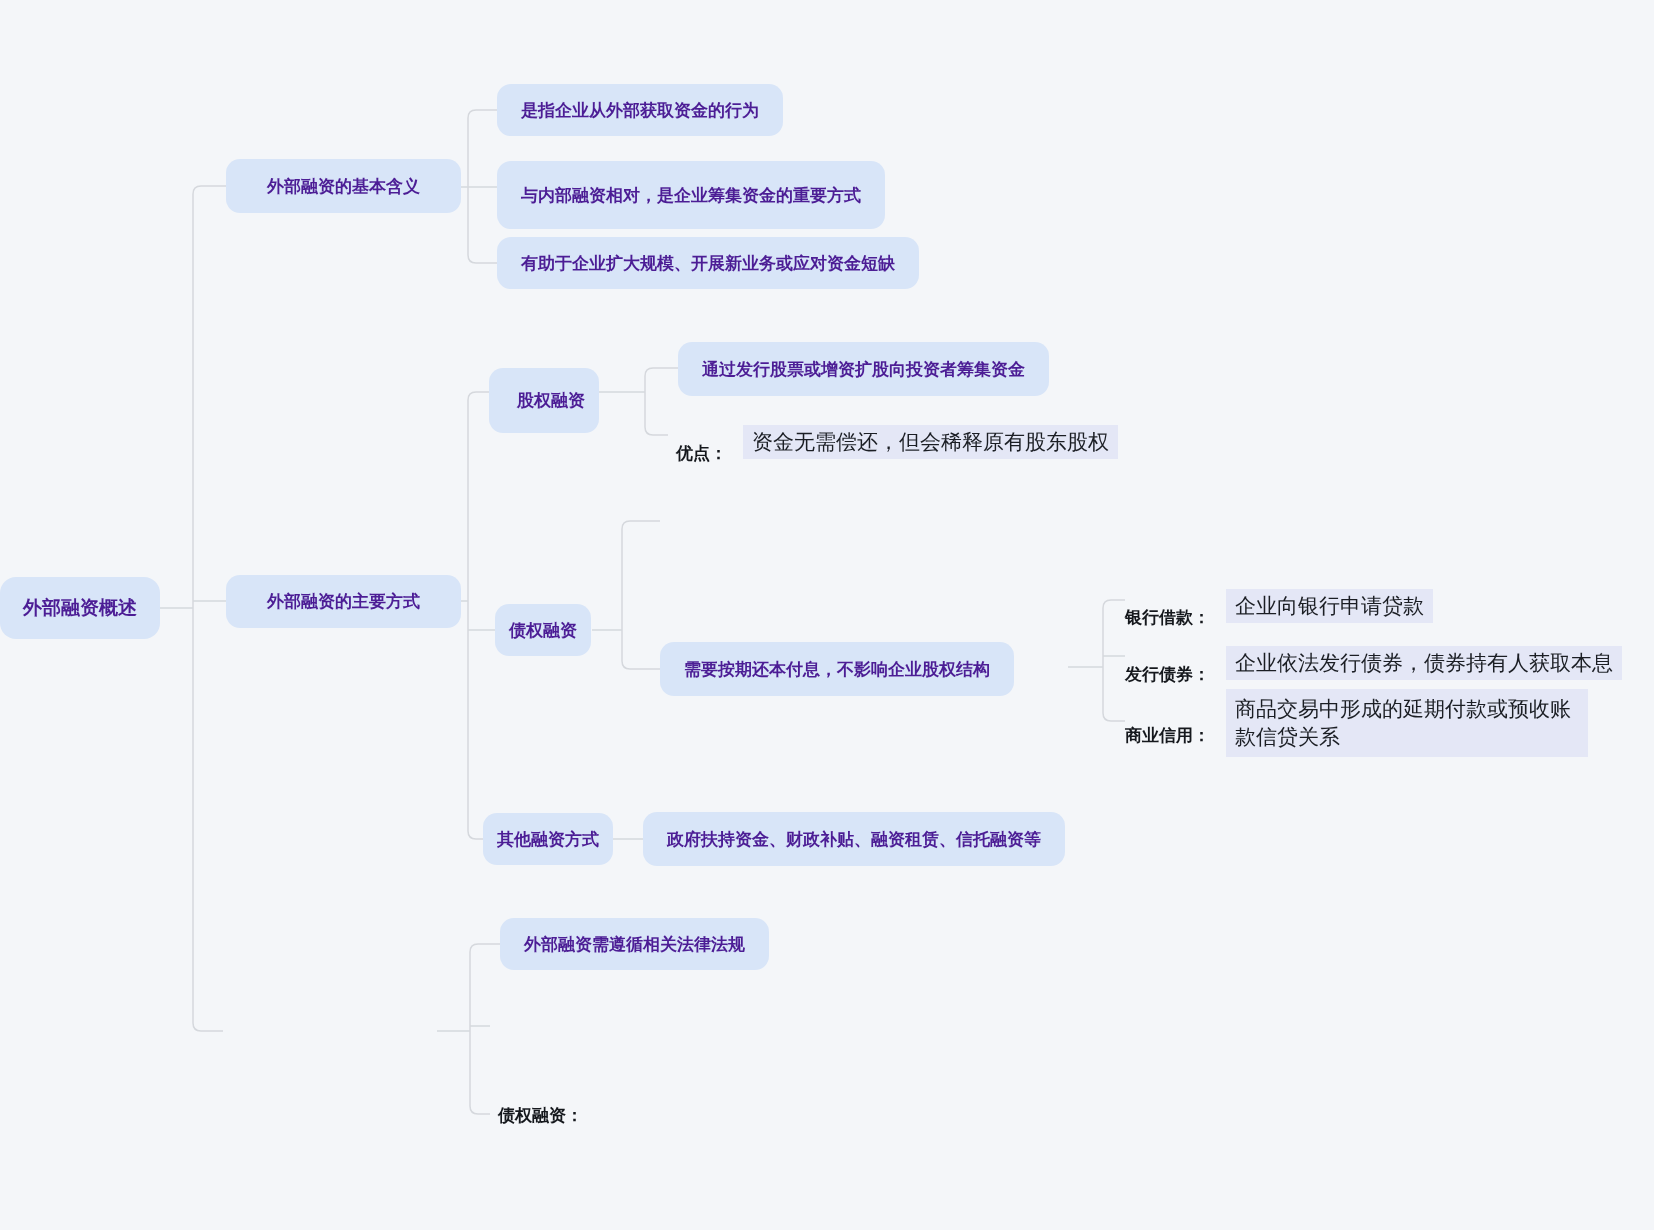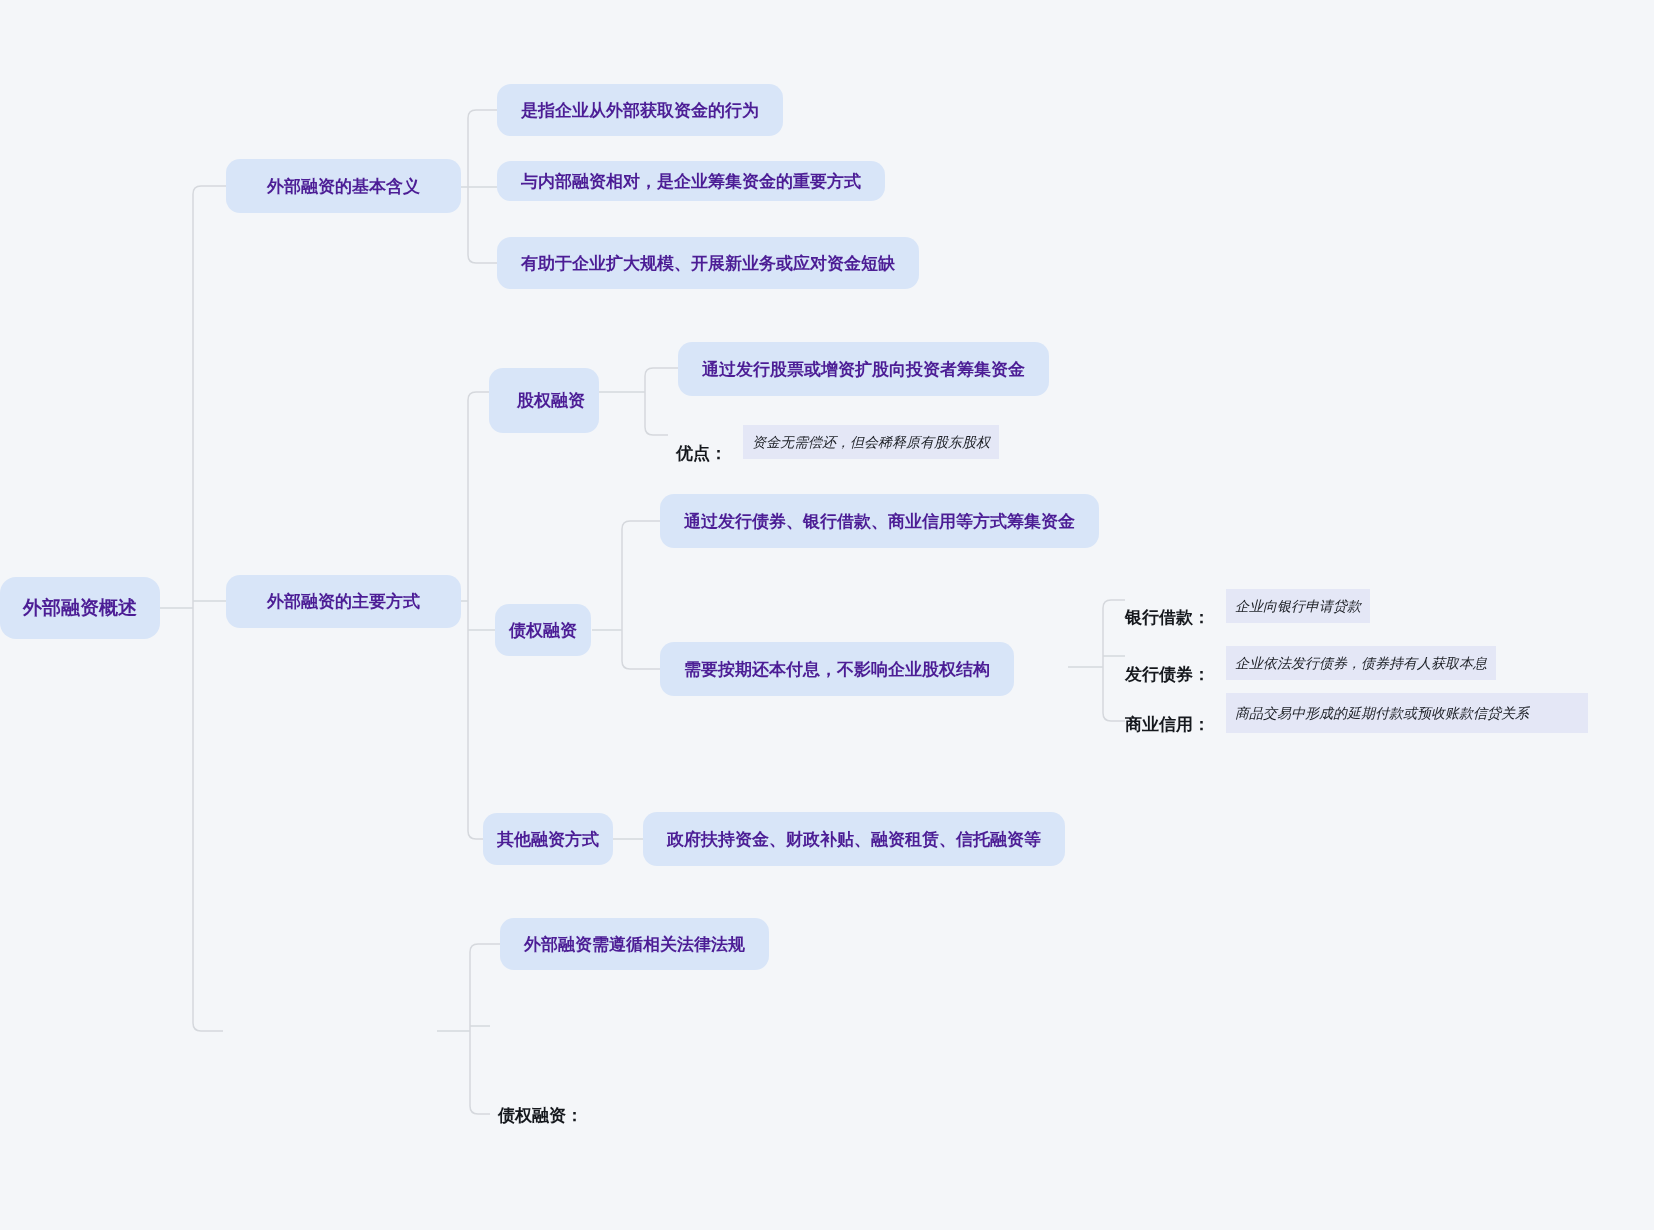--- a/index.html
+++ b/index.html
@@ -58,25 +58,24 @@
   .kv-label{
     font-weight:bold;
     font-size:17px;
     color:#15181d;
     flex:none;
     margin-top:24px;
   }
   .kv-value{
     background:#e4e7f6;
     color:#1b1e24;
-    font-size:14px;
+    font-size:21px;
     font-weight:normal;
     padding:5px 9px;
     line-height:24px;
-    font-style:italic;
   }
   .kv-value.wrap{
     white-space:normal;
     line-height:28px;
     padding:6px 9px;
   }
   .w-legal{width:358px;}
   .w-credit{width:344px;}
 </style>
 </head>
@@ -103,34 +102,33 @@
     <path d="M595,839 H643"></path>
     <path d="M437,1031 H470"></path>
     <path d="M500,944 H478 Q470,944 470,952 V1106 Q470,1114 478,1114 H490"></path>
     <path d="M470,1026 H490"></path>
   </svg>
 
   <div class="node root" style="left:0;top:577px;">外部融资概述</div>
 
   <div class="node l1" style="left:226px;top:159px;">外部融资的基本含义</div>
   <div class="node leaf" style="left:497px;top:84px;height:52px;">是指企业从外部获取资金的行为</div>
-  <div class="node leaf" style="left:497px;top:161px;height:40px;">与内部融资相对，是企业筹集资金的重要方式</div>
+  <div class="node leaf" style="left:497px;top:161px;height:68px;">与内部融资相对，是企业筹集资金的重要方式</div>
   <div class="node leaf" style="left:497px;top:237px;height:52px;">有助于企业扩大规模、开展新业务或应对资金短缺</div>
 
   <div class="node l1" style="left:226px;top:575px;height:53px;">外部融资的主要方式</div>
 
   <div class="node l2" style="left:489px;top:368px;height:65px;padding-left:28px;">股权融资</div>
   <div class="node leaf" style="left:678px;top:342px;">通过发行股票或增资扩股向投资者筹集资金</div>
   <div class="kv-row" style="left:676px;top:418px;">
     <span class="kv-label">优点：</span>
     <span class="kv-value">资金无需偿还，但会稀释原有股东股权</span>
   </div>
 
   <div class="node l2" style="left:495px;top:604px;">债权融资</div>
-  <div class="node leaf" style="left:660px;top:494px;">通过发行债券、银行借款、商业信用等方式筹集资金</div>
   <div class="node leaf" style="left:660px;top:642px;">需要按期还本付息，不影响企业股权结构</div>
 
   <div class="kv-row" style="left:1125px;top:582px;">
     <span class="kv-label">银行借款：</span>
     <span class="kv-value">企业向银行申请贷款</span>
   </div>
   <div class="kv-row" style="left:1125px;top:639px;">
     <span class="kv-label">发行债券：</span>
     <span class="kv-value">企业依法发行债券，债券持有人获取本息</span>
   </div>

